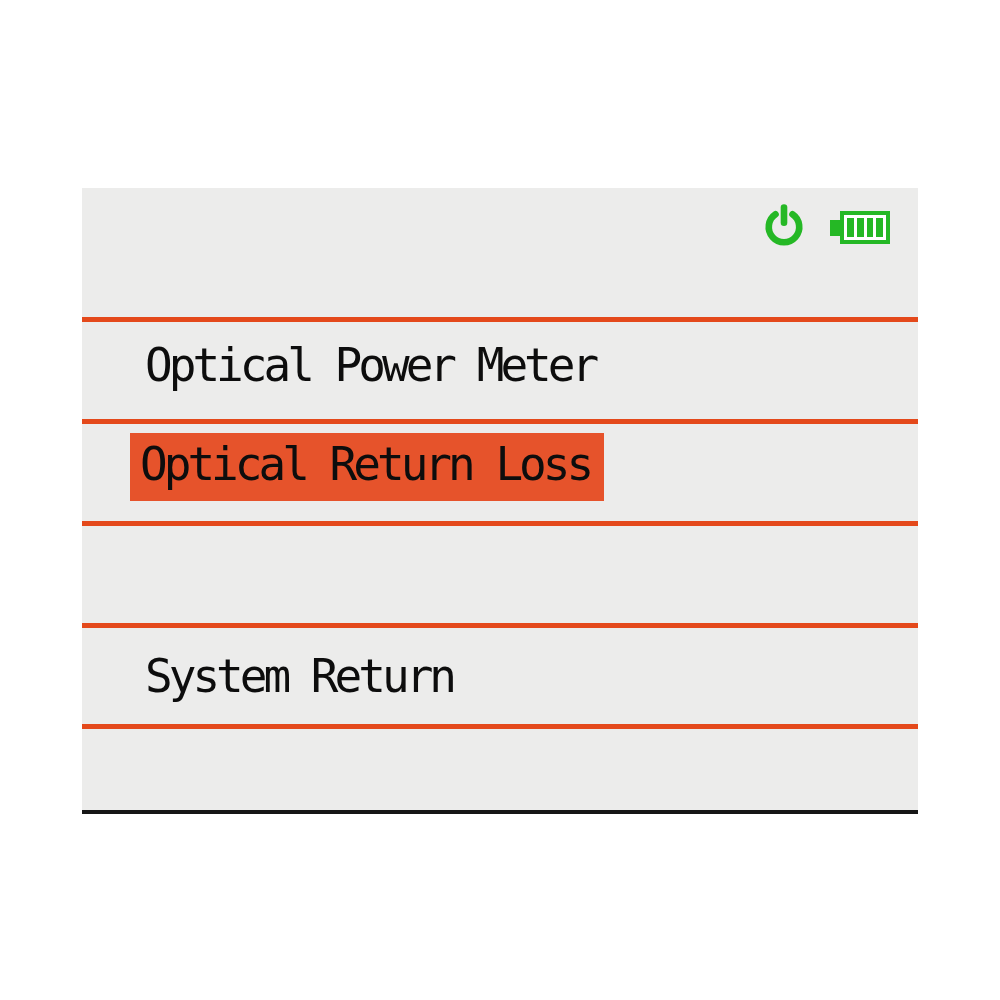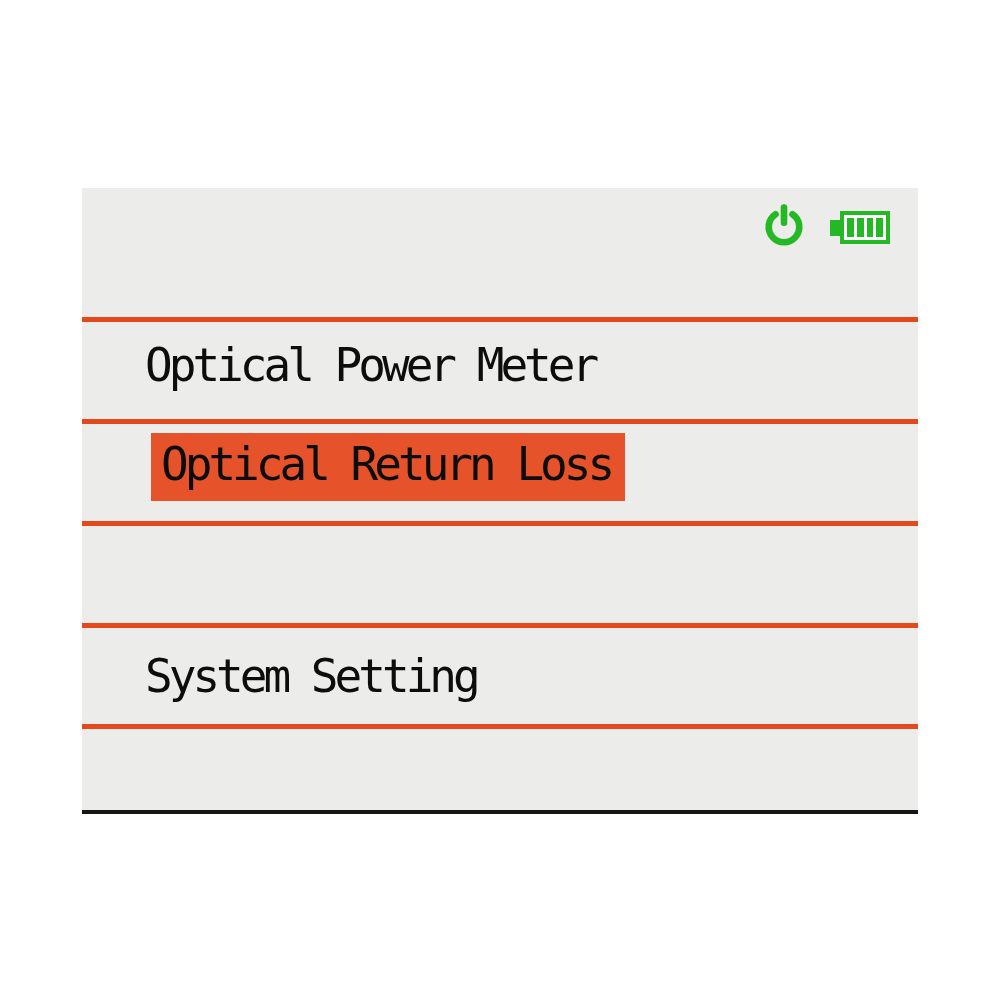--- a/index.html
+++ b/index.html
@@ -85,21 +85,21 @@
   .menu-row.r1 { top: 236px; }
   .menu-row.r2 { top: 338px; }
   .menu-row.r3 { top: 440px; height: 96px; }
   .menu-label {
     font-size: 46px;
     line-height: 46px;
     letter-spacing: -4px;
     color: var(--text_black, #0d0d0d);
     white-space: nowrap;
   }
-  .menu-row.selected { padding-left: 69px; }
+  .menu-row.selected { padding-left: 48px; }
   .menu-row.selected .menu-label {
     background: var(--highlight_orange, #e6532b);
     padding: 8px 14px 14px 10px;
   }
 </style>
 </head>
 <body>
 
 <div class="screen">
 
@@ -127,16 +127,16 @@
   <div class="menu-row r0">
     <span class="menu-label">Optical Power Meter</span>
   </div>
 
   <div class="menu-row r1 selected">
     <span class="menu-label">Optical Return Loss</span>
   </div>
 
 
   <div class="menu-row r3">
-    <span class="menu-label">System Setting</span>
+    <span class="menu-label">System Return</span>
   </div>
 
 </div>
 
 </body></html>

